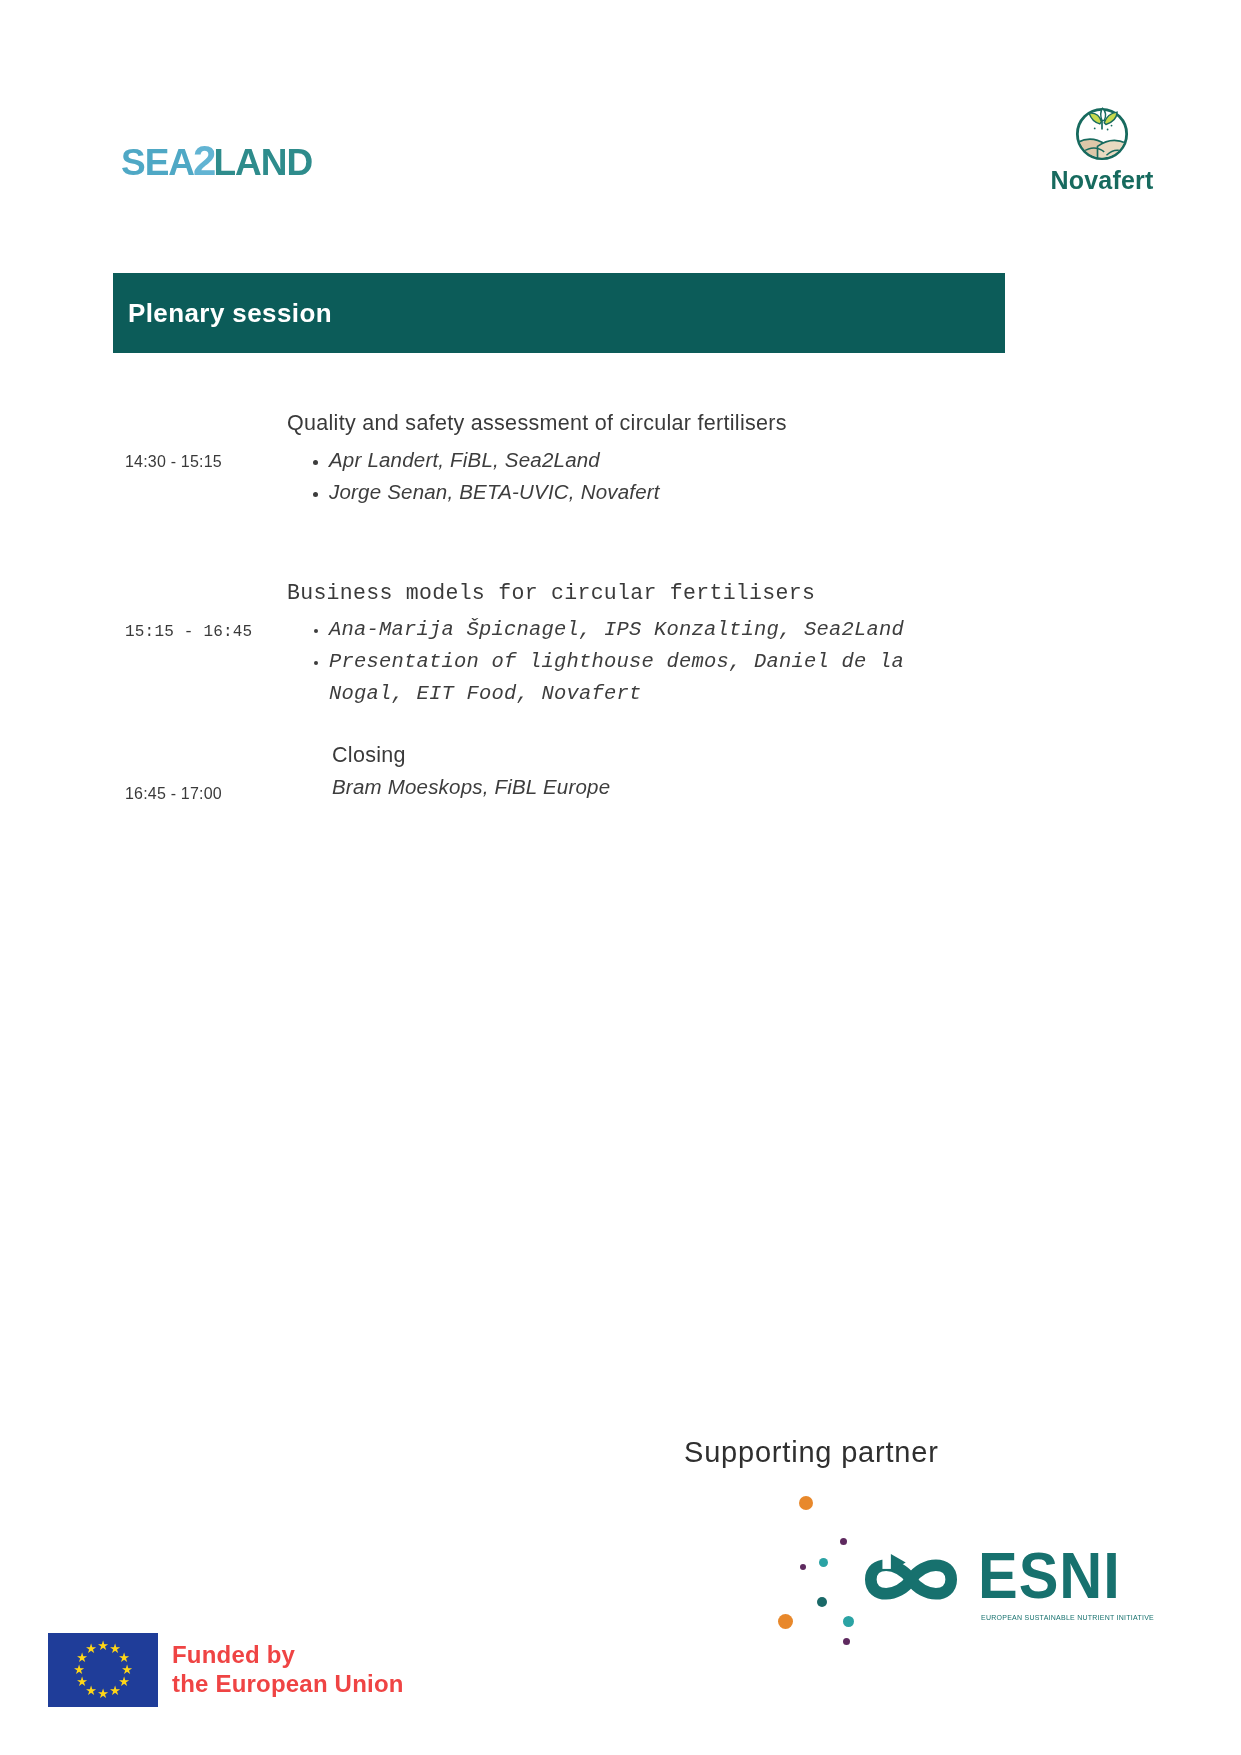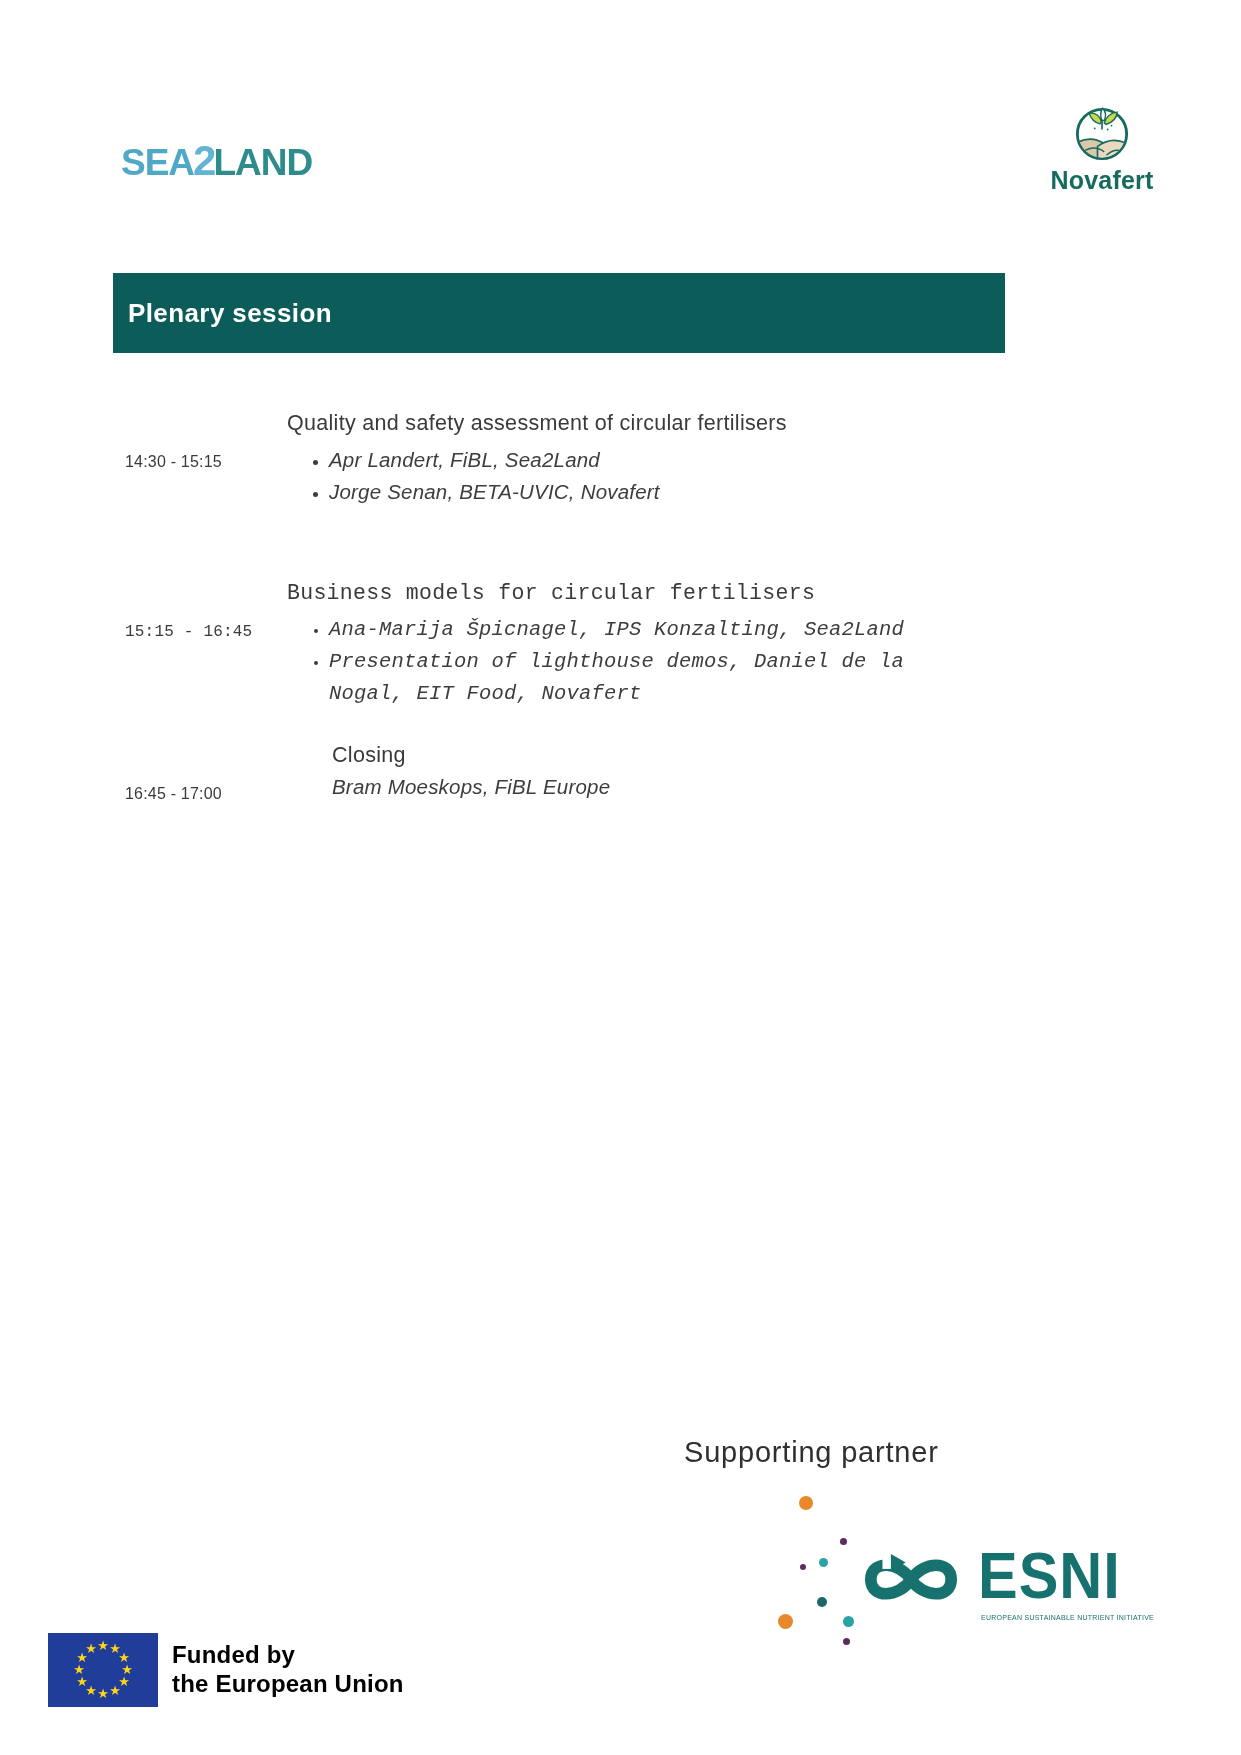--- a/index.html
+++ b/index.html
@@ -43,21 +43,21 @@
   .esni { position:absolute; left:690px; top:1488px; width:470px; height:180px; }
   .esni .dot { position:absolute; border-radius:50%; }
   .esni-infinity { position:absolute; left:168px; top:64px; width:106px; height:55px; }
   .esni-name { position:absolute; left:288px; top:56px; font-size:64px; font-weight:700; color:#17716e; letter-spacing:1px; line-height:64px; transform:scaleX(0.93); transform-origin:left top; }
   .esni-tagline { position:absolute; left:291px; top:126px; font-size:7px; letter-spacing:0.25px; color:#17716e; white-space:nowrap; }
 
   
   .eu { position:absolute; left:48px; top:1633px; display:flex; align-items:flex-start; }
   .eu-flag { position:relative; width:110px; height:74px; background:#1f3d99; flex:0 0 110px; }
   .eu-flag .star { position:absolute; color:#ffd617; font-size:13px; line-height:13px; width:13px; text-align:center; }
-  .eu-text { margin-left:14px; padding-top:7px; font-size:24px; font-weight:700; color:#000000; line-height:29px; letter-spacing:0.2px; }
+  .eu-text { margin-left:14px; padding-top:7px; font-size:24px; font-weight:700; color:#ef4444; line-height:29px; letter-spacing:0.2px; }
 </style>
 </head>
 <body>
 
 <div class="page">
 
   <div class="sea2land">
     <span class="sea">SEA</span>
       <span class="two">2</span>
       <span class="land">LAND</span>

